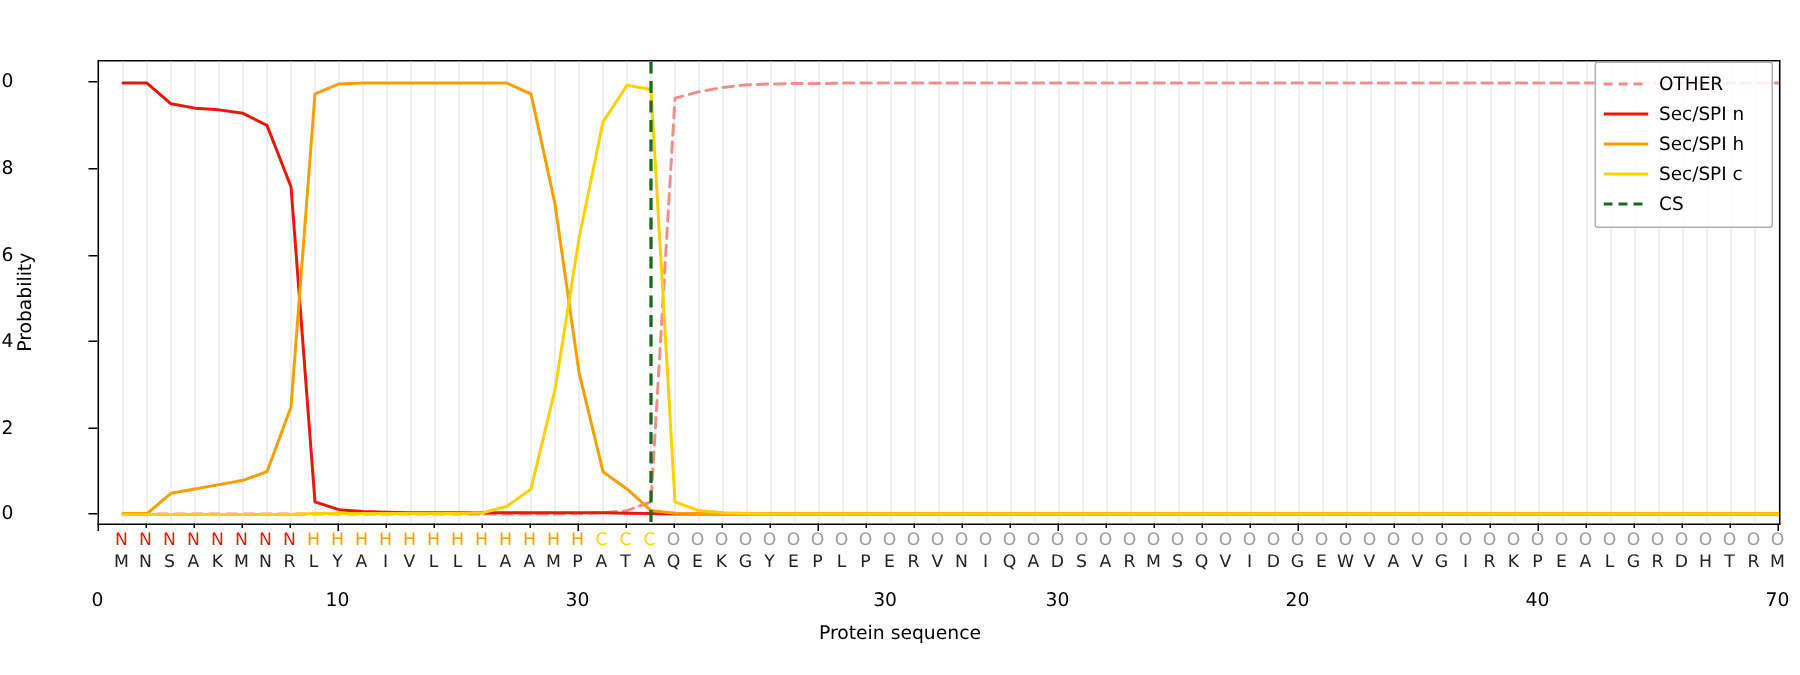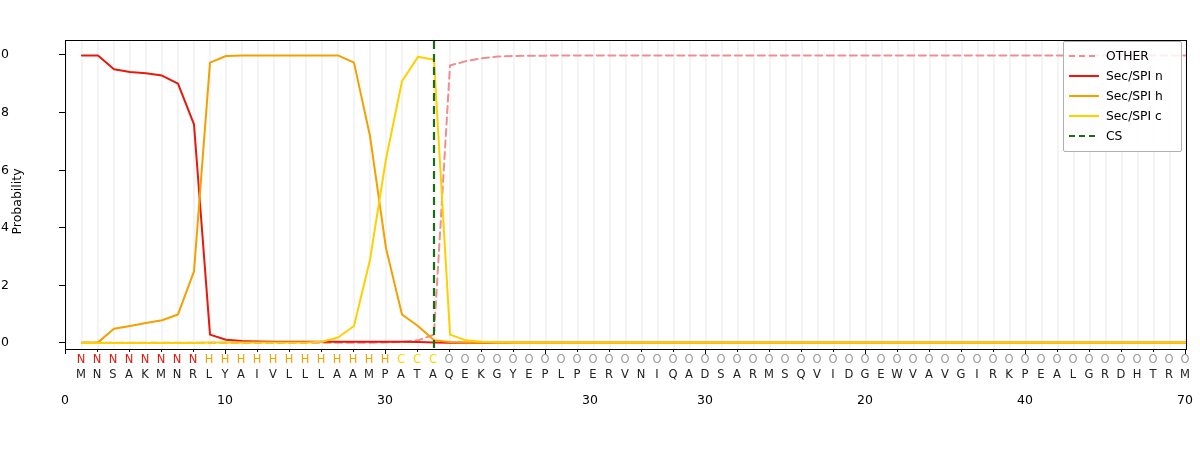--- a/index.html
+++ b/index.html
@@ -305,20 +305,21 @@
       <div class="xtick-minor" style="left: 833px;"></div>
       <div class="xtick-minor" style="left: 897px;"></div>
       <div class="xtick-minor" style="left: 929px;"></div>
       <div class="xtick-minor" style="left: 961px;"></div>
       <div class="xtick-minor" style="left: 993px;"></div>
       <div class="xtick-minor" style="left: 1057px;"></div>
       <div class="xtick-minor" style="left: 1089px;"></div>
       <div class="xtick-minor" style="left: 1121px;"></div>
       <div class="xtick-minor" style="left: 1153px;"></div>
     </div>
+  <div id="xlabel">Protein sequence</div>
 
   <div id="annot-row">
       <div class="res-cell" style="left: 16px; color: rgb(232, 24, 12);">N</div>
       <div class="res-cell" style="left: 32px; color: rgb(232, 24, 12);">N</div>
       <div class="res-cell" style="left: 48px; color: rgb(232, 24, 12);">N</div>
       <div class="res-cell" style="left: 64px; color: rgb(232, 24, 12);">N</div>
       <div class="res-cell" style="left: 80px; color: rgb(232, 24, 12);">N</div>
       <div class="res-cell" style="left: 96px; color: rgb(232, 24, 12);">N</div>
       <div class="res-cell" style="left: 112px; color: rgb(232, 24, 12);">N</div>
       <div class="res-cell" style="left: 128px; color: rgb(232, 24, 12);">N</div>

